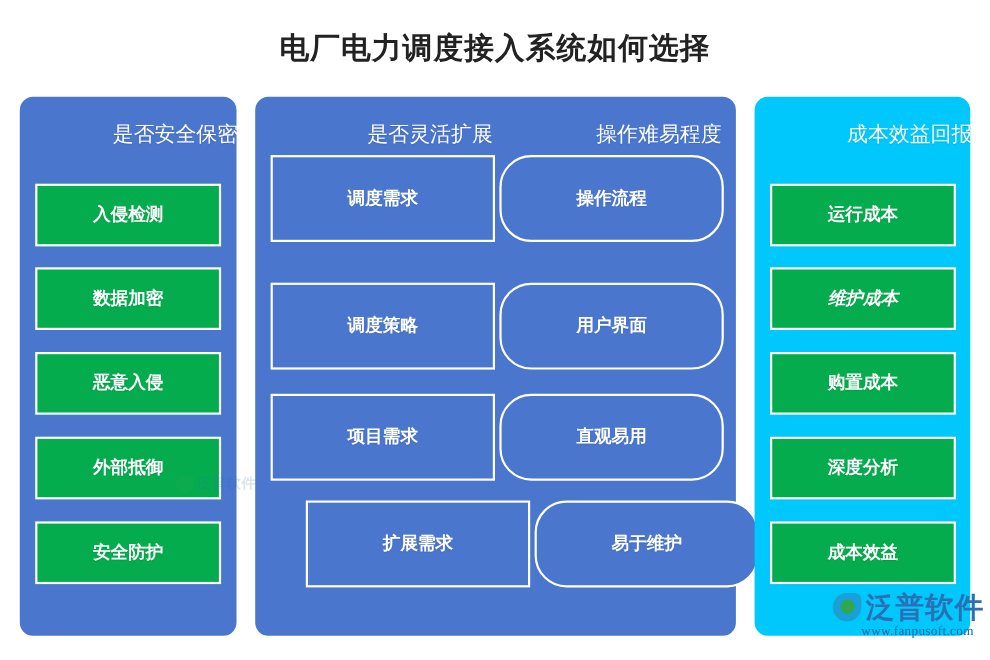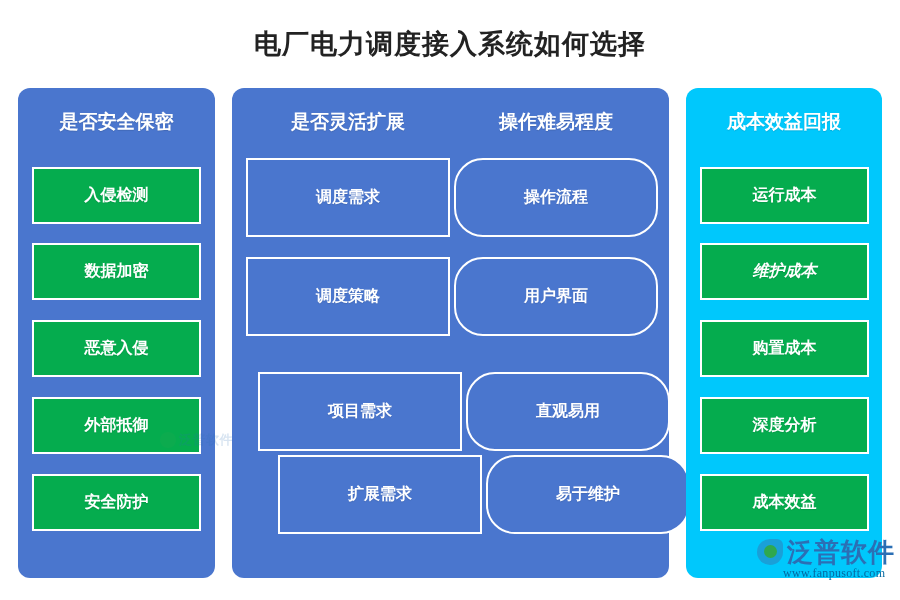--- a/index.html
+++ b/index.html
@@ -60,24 +60,25 @@
     width: 196px;
     height: 490px;
     background: #00C8FC;
   }
 
   
   .col-header {
     position: absolute;
     text-align: center;
     font-size: 19px;
-    font-weight: bold;
+    font-weight: normal;
     color: #ffffff;
     white-space: nowrap;
     text-shadow: 0 1px 1px rgba(0,0,0,0.12);
+    padding-left: 43px;
   }
   .panel-left .col-header {
     left: 0;
     top: 21px;
     width: 197px;
   }
   .panel-right .col-header {
     left: 0;
     top: 21px;
     width: 196px;
@@ -138,23 +139,23 @@
   .panel-right .it3 { top: 309px; }
   .panel-right .it4 { top: 386px; }
 
   
   .panel-mid .item-box {
     width: 204px;
     height: 79px;
   }
   .panel-mid .ca { left: 14px; }
   .panel-mid .cb { left: 222px; border-radius: 29px; }
-  .panel-mid .r0 { top: 70px; }
+  .panel-mid .r0 { top: 53px; }
   .panel-mid .r1 { top: 169px; }
-  .panel-mid .r2 { top: 284px; margin-left: 12px; }
+  .panel-mid .r2 { top: 270px; }
   .panel-mid .r3 { top: 367px; margin-left: 32px; }
 
   
   .watermark-faint {
     position: absolute;
     left: 160px;
     top: 422px;
     width: 78px;
     height: 36px;
     opacity: 0.18;

